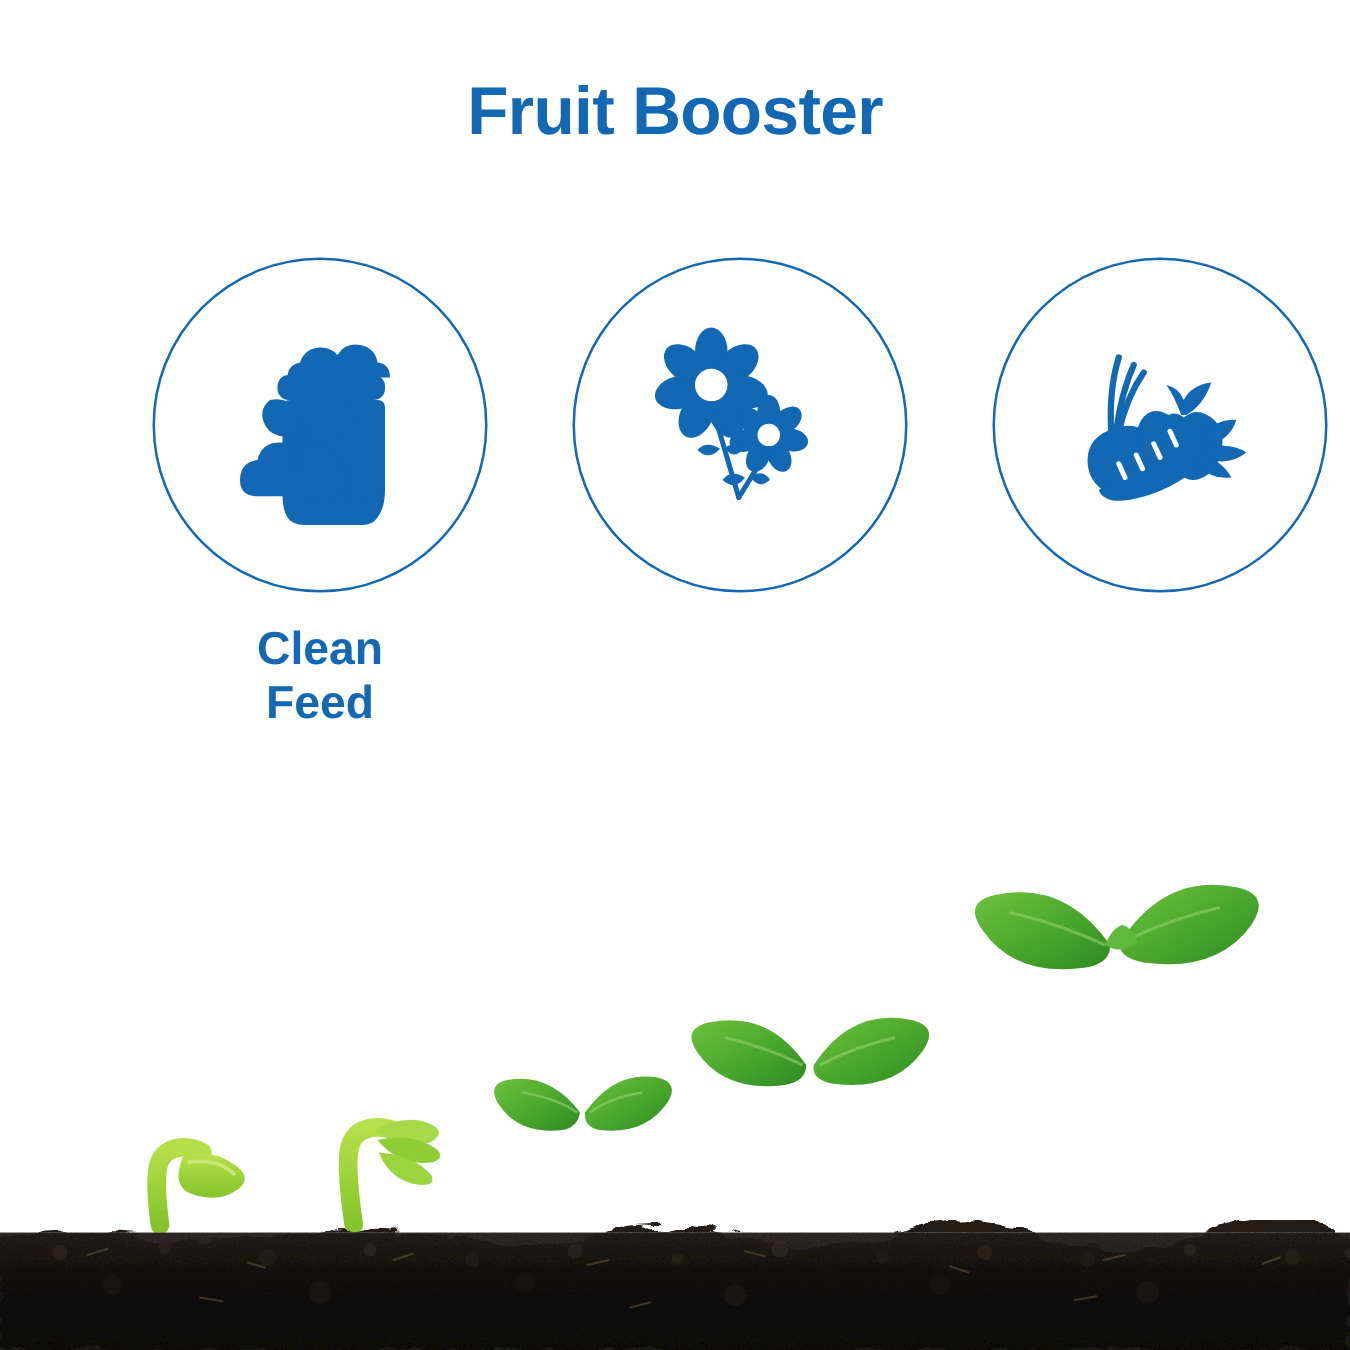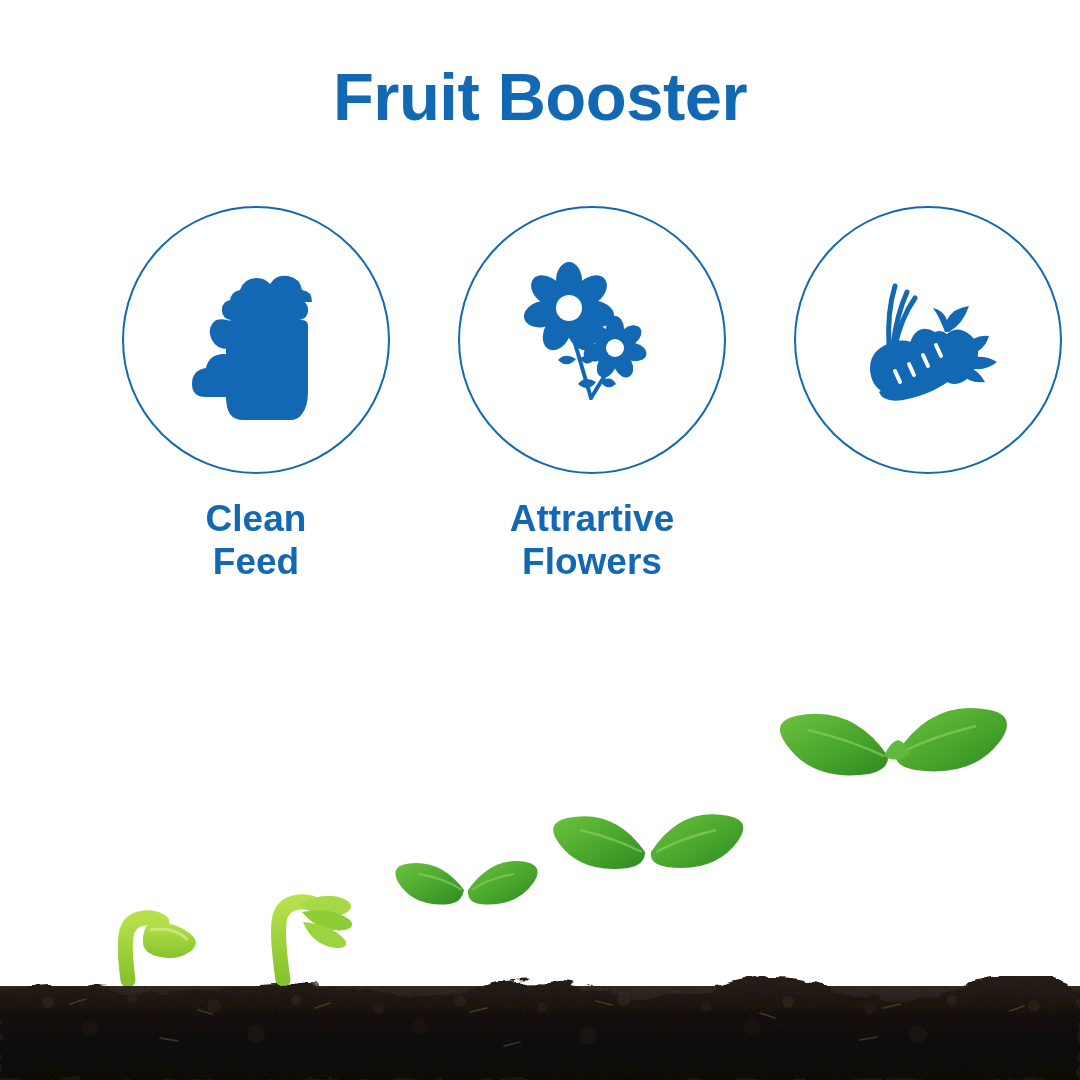--- a/index.html
+++ b/index.html
@@ -15,21 +15,21 @@
     width:1080px;height:1080px;
     background:#ffffff;
     overflow:hidden;
   }
 
   
   .title{
     position:absolute;
     top:60px;left:0;width:1080px;
     text-align:center;
-    font-size:67px;
+    font-size:54px;
     font-weight:700;
     letter-spacing:-0.5px;
     color:#1268b3;
     line-height:1.1;
   }
 
   
   .features{
     position:absolute;
     top:206px;left:4px;width:1080px;
@@ -151,22 +151,20 @@
             <path d="M103 99 L79 138" stroke="#1268b3" stroke-width="4" stroke-linecap="round"></path>
 
             <path d="M68 98 q10 -6 14 2 q-8 8 -14 -2 z" fill="#1268b3"></path>
             <path d="M64 99 q-11 -7 -18 1 q9 9 18 -1 z" fill="#1268b3"></path>
 
             <path d="M88 121 q11 -6 16 3 q-9 8 -16 -3 z" fill="#1268b3"></path>
             <path d="M84 122 q-11 -7 -18 2 q10 9 18 -2 z" fill="#1268b3"></path>
           </svg>
         </span>
       </div>
-      <div class="feature-label">Attrartive
-Flowers</div>
     </div>
 
     <div class="feature">
       <div class="circle">
         <span>
           <svg width="170" height="160" viewBox="0 0 170 160" fill="none">
             <g stroke="#1268b3" stroke-width="5" stroke-linecap="round" fill="none">
               <path d="M46 85 Q44 52 52 26"></path>
               <path d="M50 85 Q54 54 64 32"></path>
               <path d="M52 86 Q58 58 72 38"></path>

